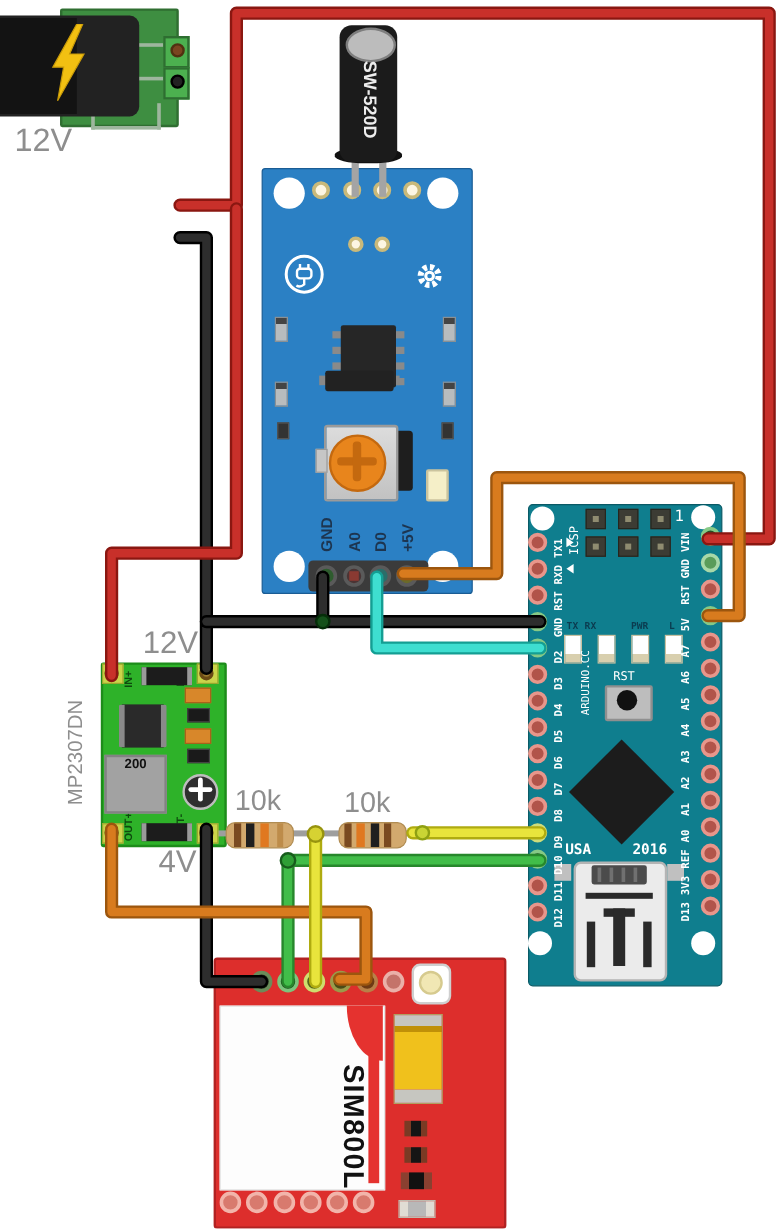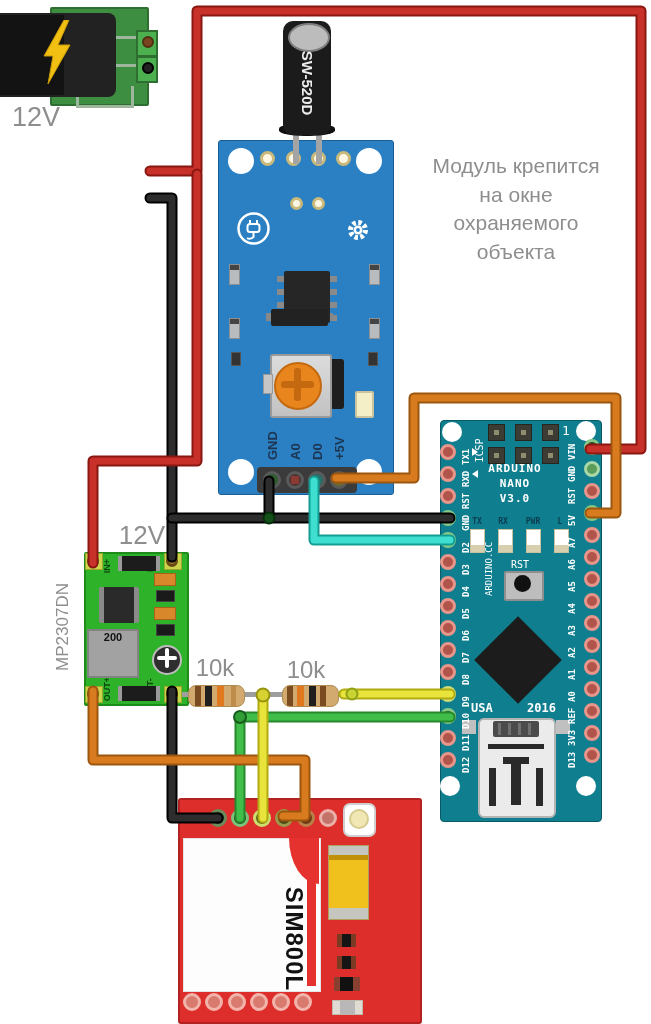--- a/index.html
+++ b/index.html
@@ -128,28 +128,23 @@
   <div class="a c" style="left:263px;top:471px;width:12px;height:12px;background:#2e5c2e;border:3px solid #5a5a5a;z-index:4"></div>
   <div class="a c" style="left:286px;top:471px;width:12px;height:12px;background:#4a3434;border:3px solid #5a5a5a;z-index:4"></div>
   <div class="a" style="left:291px;top:476px;width:8px;height:8px;background:#8a3a32;z-index:5"></div>
   <div class="a c" style="left:308px;top:471px;width:12px;height:12px;background:#2a6e6a;border:3px solid #5a5a5a;z-index:4"></div>
   <div class="a c" style="left:330px;top:471px;width:12px;height:12px;background:#6a6a2a;border:3px solid #5a5a5a;z-index:4"></div>
   <div class="mplab" style="left:250px;top:431px;z-index:3">GND</div>
   <div class="mplab" style="left:273px;top:431px;z-index:3">A0</div>
   <div class="mplab" style="left:295px;top:431px;z-index:3">D0</div>
   <div class="mplab" style="left:317px;top:431px;z-index:3">+5V</div>
 
-  <div class="a gray ctr" style="left:418px;top:152px;width:196px;font-size:21px;line-height:28.5px;z-index:2">
-    <div>Модуль крепится</div>
-    <div>на окне</div>
-    <div>охраняемого</div>
-    <div>объекта</div>
-  </div>
 
   <div class="a gray ctr" style="left:92px;top:520px;width:100px;font-size:26px;z-index:2">12V</div>
+  <div class="a gray ctr" style="left:98px;top:703px;width:100px;font-size:26px;z-index:2">4V</div>
   <div class="a gray vr ctr" style="left:3px;top:619px;width:120px;height:16px;line-height:16px;font-size:17px;z-index:2">MP2307DN</div>
   <div class="a" style="left:84px;top:552px;width:101px;height:150px;background:#2eb229;border:2px solid #1d8c1a;border-radius:2px;z-index:1"></div>
   <div class="a" style="left:85px;top:553px;width:16px;height:15px;background:#cbd44a;border:1px solid #9aa82e;z-index:2"></div>
   <div class="a" style="left:164px;top:553px;width:16px;height:15px;background:#cbd44a;border:1px solid #9aa82e;z-index:2"></div>
   <div class="a" style="left:85px;top:686px;width:16px;height:15px;background:#cbd44a;border:1px solid #9aa82e;z-index:2"></div>
   <div class="a" style="left:164px;top:686px;width:16px;height:15px;background:#cbd44a;border:1px solid #9aa82e;z-index:2"></div>
   <div class="mhole" style="left:87px;top:555px;z-index:3"></div>
   <div class="mhole" style="left:166px;top:555px;z-index:3"></div>
   <div class="mhole" style="left:87px;top:688px;z-index:3"></div>
   <div class="mhole" style="left:166px;top:688px;z-index:3"></div>
@@ -207,31 +202,26 @@
       <div></div>
     </div>
   <div class="icsp-post" style="left:515px;top:447px;z-index:2">
       <div></div>
     </div>
   <div class="icsp-post" style="left:542px;top:447px;z-index:2">
       <div></div>
     </div>
   <div class="a mono" style="left:562px;top:423px;font-size:13px;color:#fff;z-index:2">1</div>
 
-  <div class="a mono ctr" style="left:455px;top:461px;width:120px;font-weight:700;font-size:11px;line-height:15px;letter-spacing:1px;color:#fff;z-index:2">
-    <div>ARDUINO</div>
-    <div>NANO</div>
-    <div>V3.0</div>
-  </div>
 
   <div class="a" style="left:472px;top:448px;width:0;height:0;border-top:4px solid transparent;border-bottom:4px solid transparent;border-left:6px solid #fff;z-index:2"></div>
   <div class="a" style="left:472px;top:470px;width:0;height:0;border-top:4px solid transparent;border-bottom:4px solid transparent;border-right:6px solid #fff;z-index:2"></div>
 
   <div class="ledlab" style="left:468px;top:517px;width:18px;z-index:2">TX</div>
-  <div class="ledlab" style="left:494px;top:517px;width:18px;z-index:2">RX</div>
+  <div class="ledlab" style="left:483px;top:517px;width:18px;z-index:2">RX</div>
   <div class="ledlab" style="left:520px;top:517px;width:26px;z-index:2">PWR</div>
   <div class="ledlab" style="left:551px;top:517px;width:18px;z-index:2">L</div>
   <div class="led" style="left:470px;top:529px;z-index:2"></div>
   <div class="led" style="left:498px;top:529px;z-index:2"></div>
   <div class="led" style="left:526px;top:529px;z-index:2"></div>
   <div class="led" style="left:554px;top:529px;z-index:2"></div>
 
   <div class="a vr mono" style="left:454px;top:556px;width:70px;height:10px;line-height:10px;font-size:9px;color:#fff;z-index:2">ARDUINO.CC</div>
 
   <div class="a mono ctr" style="left:500px;top:559px;width:40px;font-size:10px;color:#fff;z-index:2">RST</div>

